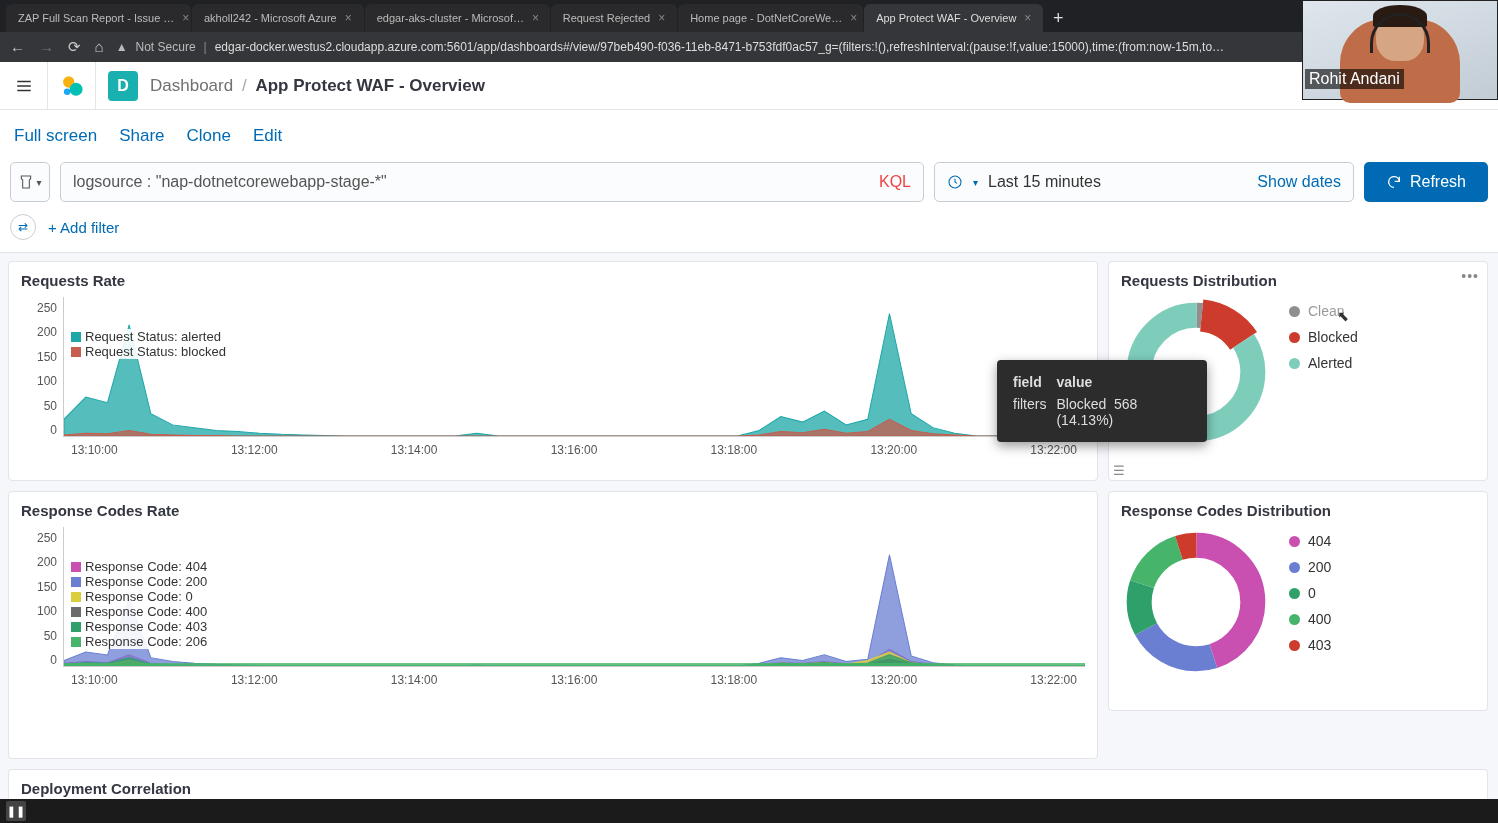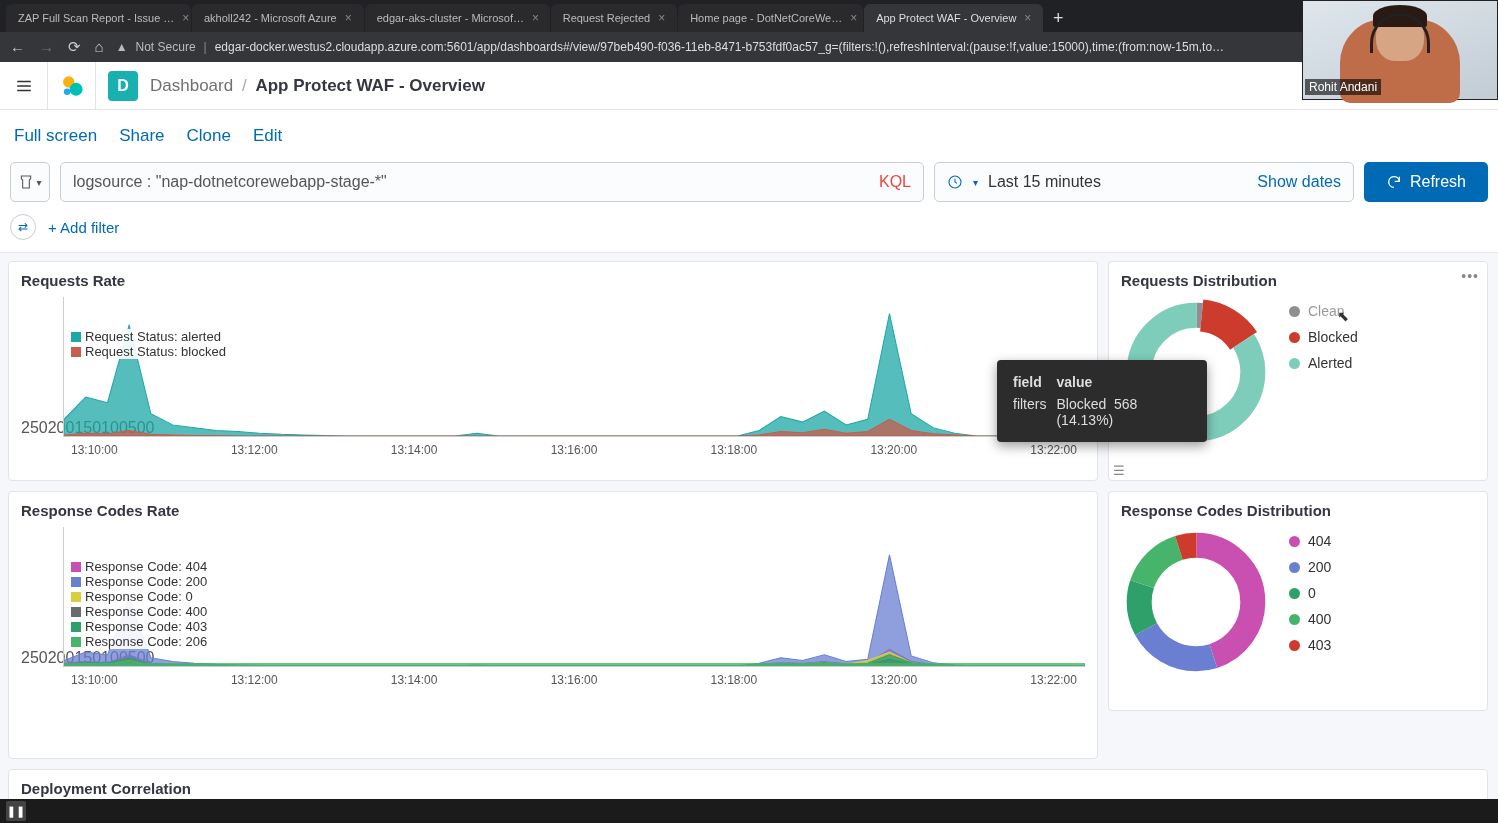--- a/index.html
+++ b/index.html
@@ -36,21 +36,21 @@
   .filterrow2 { display:flex; align-items:center; gap:12px; padding:0 10px 12px; background:#fff; border-bottom:1px solid #e1e4e8; }
   .filtoggle { width:26px; height:26px; border:1px solid #c9cdd4; border-radius:50%; display:flex; align-items:center; justify-content:center; color:#006bb4; font-size:12px;}
   .addfilter { color:#006bb4; font-size:15px; }
   
   .panels { padding:8px; display:grid; grid-template-columns: 1090px 380px; gap:10px; }
   .panel { background:#fff; border:1px solid #e1e4e8; border-radius:4px; padding:10px 12px; position:relative; }
   .panel-title { font-size:15px; font-weight:700; color:#343741; margin-bottom:8px;}
   .panel-actions { position:absolute; top:6px; right:8px; color:#888; letter-spacing:1px; font-size:14px; }
   
   .plot { position:relative; height:160px; display:flex; }
-  .yaxis { width:42px; display:flex; flex-direction:row; justify-content:space-between; align-items:flex-end; font-size:16px; color:#555; padding:4px 6px 20px 0; }
+  .yaxis { width:42px; display:flex; flex-direction:column; justify-content:space-between; align-items:flex-end; font-size:12px; color:#555; padding:4px 6px 20px 0; }
   .plotarea { flex:1; position:relative; border-left:1px solid #ccc; border-bottom:1px solid #ccc; margin-bottom:20px; }
   .xaxis { position:absolute; left:42px; right:0; bottom:0; display:flex; justify-content:space-between; font-size:12px; color:#555; padding:0 8px;}
   .legend-inside { position:absolute; left:50px; top:32px; font-size:13px; background:rgba(255,255,255,.9); }
   .legend-inside div { display:flex; align-items:center; gap:4px; }
   .sw { width:10px; height:10px; display:inline-block; }
   
   .donut-wrap { display:flex; align-items:flex-start; gap:18px; }
   .pielegend { font-size:14px; display:flex; flex-direction:column; gap:10px; margin-top:6px; }
   .pielegend .row { display:flex; align-items:center; gap:8px; }
   .dot { width:11px; height:11px; border-radius:50%; display:inline-block; }
@@ -62,21 +62,21 @@
   .depl { grid-column:1 / span 2; height:90px; }
   .deplhead { font-size:15px; font-weight:700; color:#343741; }
   .bottombar { position:fixed; left:0; right:0; bottom:0; height:24px; background:#1b1b1b; display:flex; align-items:center; padding:0 6px;}
   .bottombar .pbtn { width:20px; height:20px; background:#444; color:#fff; display:flex; align-items:center; justify-content:center; font-size:11px; border-radius:2px;}
   
   .webcam { position:absolute; top:0; right:0; width:196px; height:100px; background:linear-gradient(160deg,#dfe6ed,#c2ccd5); border:1px solid #222; z-index:50; }
   .webcam .body { position:absolute; left:50%; bottom:-4px; transform:translateX(-50%); width:120px; height:84px; background:#be6d48; border-radius:44px 44px 10px 10px; }
   .webcam .head { position:absolute; left:50%; top:8px; transform:translateX(-50%); width:48px; height:52px; background:#d6a583; border-radius:50% 50% 40% 40%; }
   .webcam .hair { position:absolute; left:50%; top:4px; transform:translateX(-50%); width:54px; height:22px; background:#2a1a14; border-radius:60% 60% 10% 10%; }
   .webcam .headset { position:absolute; left:50%; top:12px; transform:translateX(-50%); width:60px; height:40px; border:3px solid #222; border-bottom:none; border-radius:40px 40px 0 0; }
-  .webcam .name { position:absolute; left:2px; bottom:4px; background:rgba(0,0,0,.6); color:#fff; font-size:12px; padding:1px 4px; }
+  .webcam .name { position:absolute; left:2px; bottom:10px; background:rgba(0,0,0,.6); color:#fff; font-size:16px; padding:1px 4px; }
   .deplplot { position:relative; height:42px; margin-top:6px; border-bottom:1px solid #eee;}
   .deploy-y { position:absolute; left:12px; bottom:0; font-size:11px; color:#666;}
   .disttoggle { position:absolute; left:4px; bottom:2px; font-size:13px; color:#888;}
   .cursor { position:absolute; font-size:14px; color:#333; pointer-events:none; z-index:30; }
 </style>
 </head>
 <body>
 
 <div class="chrome-tabs">
   <div class="ctab">

